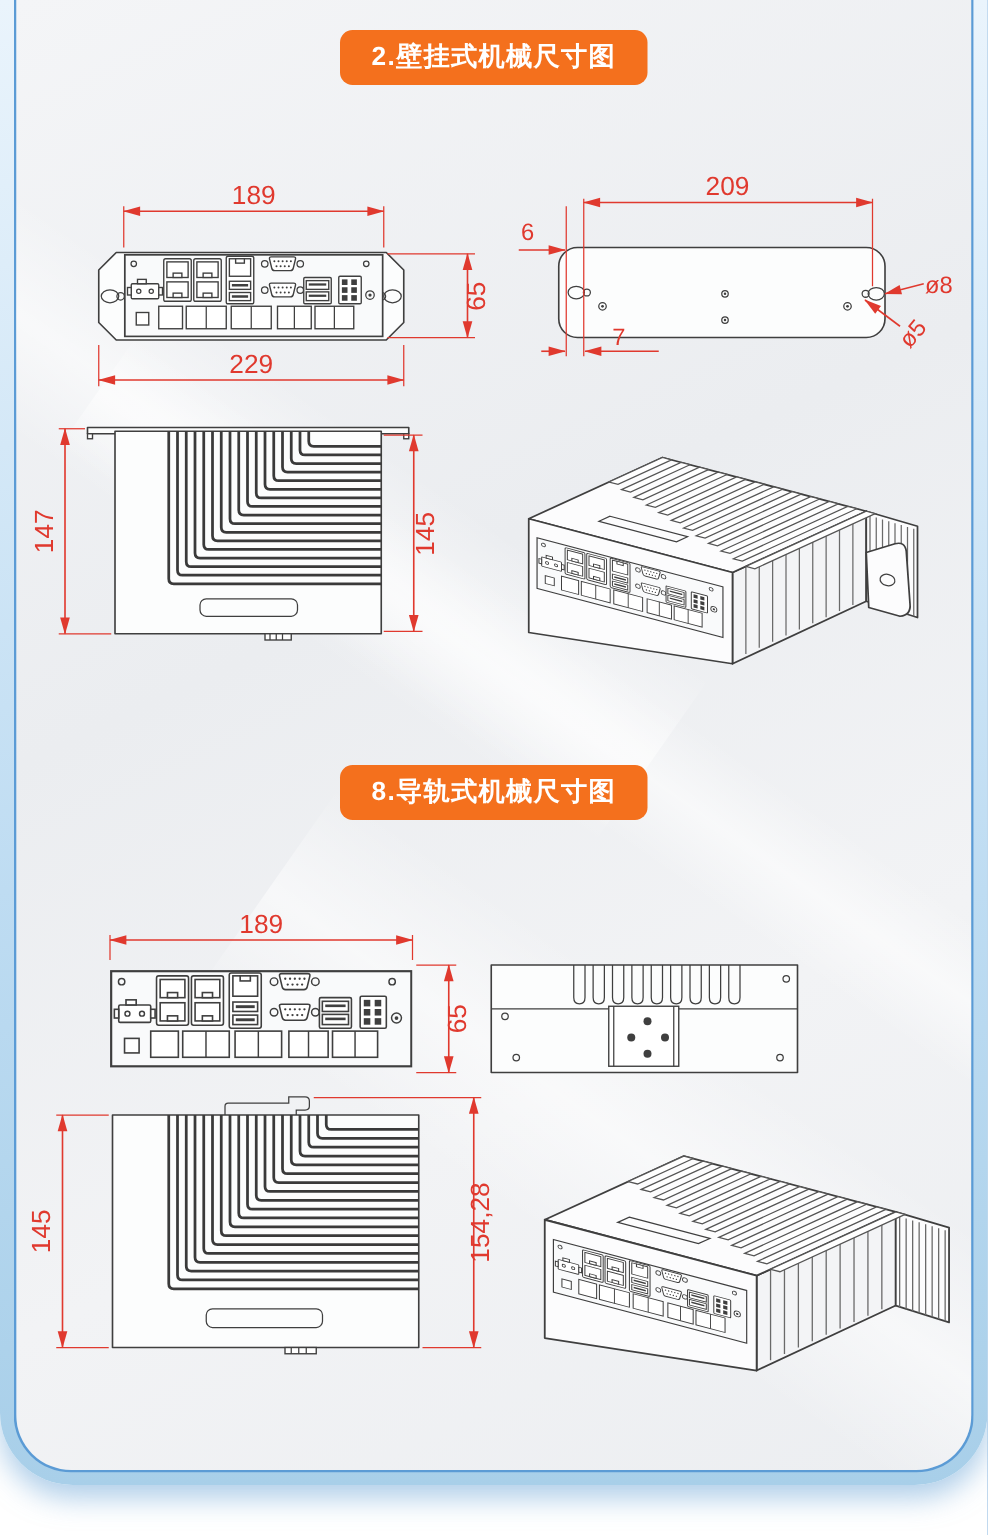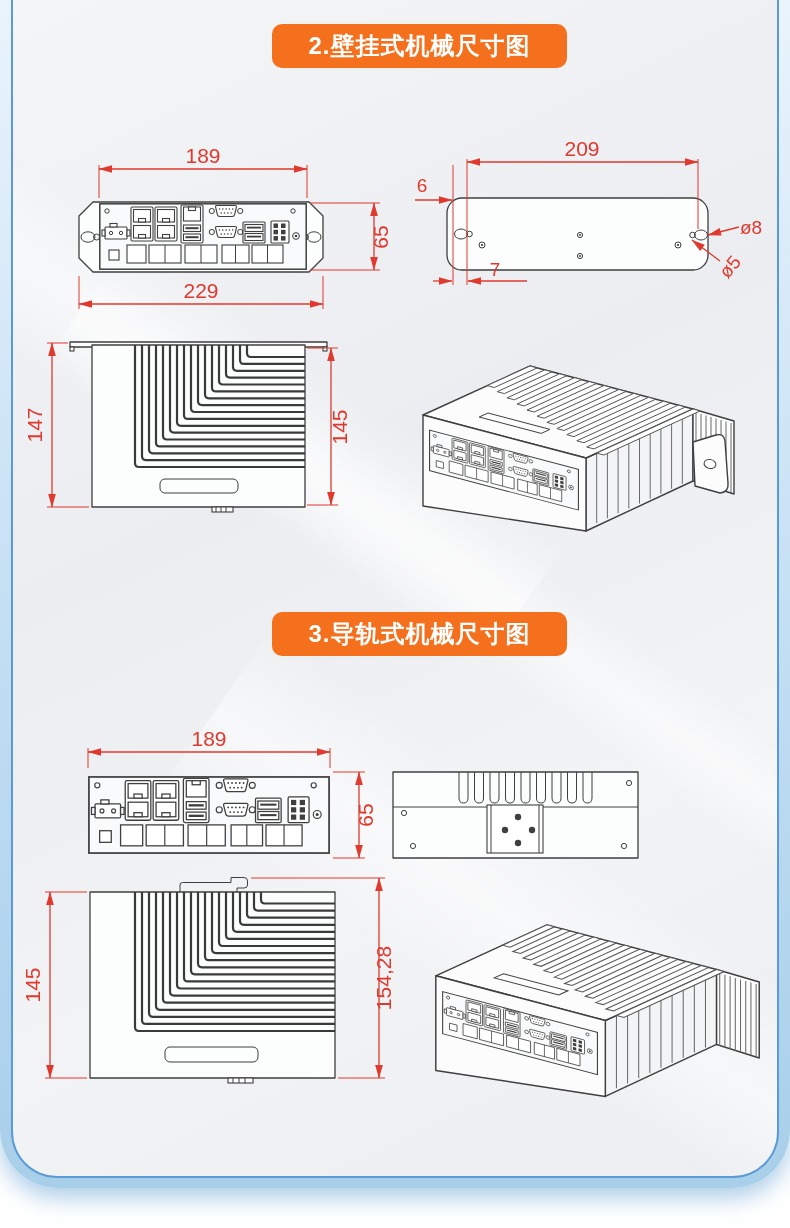--- a/index.html
+++ b/index.html
@@ -14,22 +14,22 @@
          border-radius:0 0 58px 58px;
          box-shadow:0 10px 22px rgba(110,165,215,.55);}
   .card{position:absolute;left:11px;top:0;width:764px;height:1176px;
         border:2px solid var(--cardborder);border-top:none;
         border-radius:0 0 46px 46px;overflow:hidden;
         background:linear-gradient(155deg,#f4f5f7 0%,#ebedf0 40%,#f2f3f5 70%,#eceef1 100%);}
   .streak{position:absolute;pointer-events:none;background:linear-gradient(90deg,rgba(255,255,255,0) 0%,rgba(255,255,255,.55) 50%,rgba(255,255,255,0) 100%);transform:rotate(-55deg);}
   .s1{width:160px;height:900px;left:60px;top:-100px;}
   .s2{width:110px;height:1000px;left:420px;top:100px;}
   .s3{width:200px;height:900px;left:470px;top:520px;}
-  .badge{position:absolute;left:272px;width:295px;height:44px;background:var(--badge);
-         border-radius:10px;color:#fff;font-weight:bold;font-size:24px;line-height:44px;
+  .badge{position:absolute;left:272px;width:246px;height:44px;background:var(--badge);
+         border-radius:10px;color:#fff;font-weight:bold;font-size:21px;line-height:44px;
          text-align:center;letter-spacing:1px;}
   .b1{top:24px;} .b2{top:612px;}
   svg{position:absolute;overflow:visible;}
   
   .pnl{fill:#f9fafb;stroke:var(--line);stroke-width:1.5;}
   .shape{fill:#fcfdfd;stroke:var(--line);stroke-width:1.3;stroke-linejoin:round;}
   .thin{fill:none;stroke:var(--line);stroke-width:1;}
   .ln{fill:#ffffff;stroke:var(--line);stroke-width:1.1;}
   .fl{fill:var(--line);stroke:none;}
   .finpath{fill:none;stroke:#3a3a3a;stroke-width:2.2;}
@@ -290,21 +290,21 @@
         <polygon points="85.0,68.0 147.0,84.4 138.2,88.4 76.2,72.0" class="thin"></polygon>
         <g transform="matrix(1,0.264,0,0.86,20,71)">
           <use href="#ports" x="6" y="8" width="150" height="60"></use>
         </g>
         <path d="M290,97 L313,90 Q321,88 322,96 L325,138 Q326,147 317,148 L292,141 Z" class="face"></path>
         <ellipse cx="307" cy="119" rx="6" ry="4.5" class="thin" transform="rotate(14 307 119)"></ellipse>
       </g>
   </svg>
 
   <div class="badge b2">
-    <span>3.导轨式机械尺寸图</span>
+    <span>8.导轨式机械尺寸图</span>
   </div>
 
   <svg style="left:55px;top:722px" width="340" height="146" viewBox="0 0 340 146">
     <use href="#ports" x="33" y="50" width="242" height="86"></use>
     <line x1="33" y1="46" x2="33" y2="26" class="ext"></line>
     <line x1="275" y1="46" x2="275" y2="26" class="ext"></line>
     <line x1="33" y1="30" x2="275" y2="30" class="dim"></line>
     <text x="154" y="24" class="dimtext">189</text>
     <line x1="278" y1="50" x2="310" y2="50" class="ext"></line>
     <line x1="278" y1="136" x2="310" y2="136" class="ext"></line>

